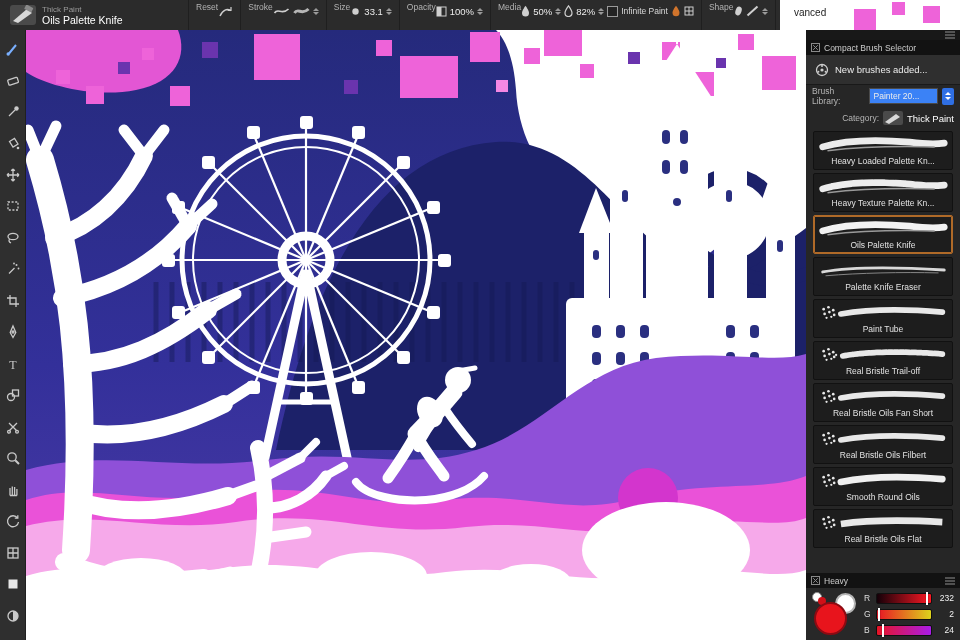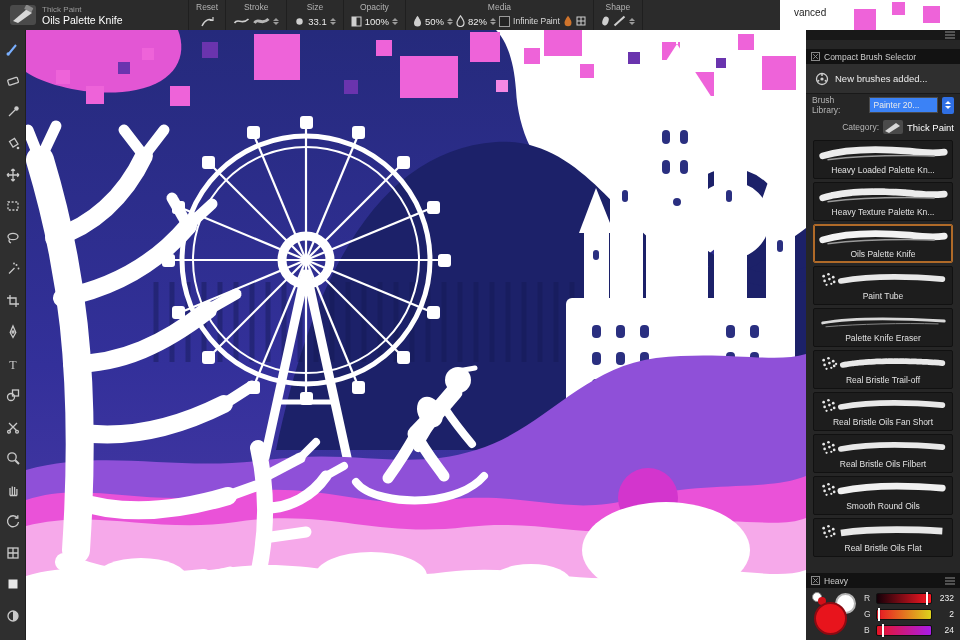--- a/index.html
+++ b/index.html
@@ -1,20 +1,20 @@
 <!DOCTYPE html>
 <html><head>
 <meta charset="utf-8">
 <style>
   html,body{margin:0;padding:0;width:960px;height:640px;overflow:hidden;
     font-family:"Liberation Sans",sans-serif;background:#1e1e1e;position:relative;}
   .abs{position:absolute;}
   
   #toolbar{left:0;top:0;width:780px;height:30px;background:#2b2b2b;display:flex;align-items:stretch;}
-  .tb-sec{display:flex;flex-direction:column;align-items:center;padding:2px 7px 0 7px;border-right:1px solid #1f1f1f;}
+  .tb-sec{display:flex;align-items:flex-start;padding:2px 7px 0 7px;border-right:1px solid #1f1f1f;}
   .tb-label{font-size:8.5px;color:#b2b2b2;line-height:10px;white-space:nowrap;}
   .tb-controls{display:flex;align-items:center;gap:3px;height:16px;margin-top:1px;}
   .val{font-size:9.5px;color:#ececec;white-space:nowrap;}
   .stepper{display:flex;flex-direction:column;gap:1px;cursor:pointer;}
   .stepper i{display:block;width:0;height:0;border-left:3px solid transparent;border-right:3px solid transparent;}
   .stepper .up{border-bottom:3px solid #9a9a9a;}
   .stepper .down{border-top:3px solid #9a9a9a;}
   #brushsel{flex-direction:row;align-items:center;gap:6px;padding:0 10px;width:168px;}
   #brushsel .txt{display:flex;flex-direction:column;line-height:10px;}
   .bs-cat{font-size:8px;color:#9a9a9a;}
@@ -27,21 +27,21 @@
   
   #toolbox{left:0;top:30px;width:26px;height:610px;background:#2f2f2f;display:flex;flex-direction:column;align-items:center;padding-top:3px;box-sizing:border-box;border-right:1px solid #202020;}
   .tool{width:24px;height:31.5px;display:flex;align-items:center;justify-content:center;cursor:pointer;}
   .tool svg{stroke:#c9c9c9;fill:none;stroke-width:1.3px;}
   .tool.hot svg{stroke:#7ab0ff;}
   
   #canvas{left:26px;top:30px;width:780px;height:610px;background:#2c2e8e;}
   
   #rpanel{left:806px;top:30px;width:154px;height:610px;background:#262626;display:flex;flex-direction:column;box-sizing:border-box;}
   .pstrip{height:10px;background:#181818;display:flex;justify-content:flex-end;align-items:center;padding:0 5px;}
-  .phead{height:15px;background:#121212;display:flex;align-items:center;gap:4px;padding:0 5px;font-size:8.5px;color:#cccccc;margin-top:9px;}
+  .phead{height:15px;background:#121212;display:flex;align-items:center;gap:4px;padding:0 5px;font-size:8.5px;color:#cccccc;}
   .phead .sp{flex:1;}
   .notify{height:25px;background:#2f2f2f;border-bottom:1px solid #191919;display:flex;align-items:center;gap:6px;padding:2px 9px;font-size:9.5px;color:#ececec;}
   .prow{height:22px;display:flex;align-items:center;justify-content:flex-end;gap:4px;padding:0 6px;font-size:8.5px;color:#b5b5b5;}
   .dd{width:60px;height:14px;background:#3b82f6;border:1px solid #4a4a4a;color:#ececec;font-size:8.5px;display:flex;align-items:center;padding:0 4px;cursor:pointer;}
   .ddstep{width:12px;height:17px;background:#2f6fe4;border-radius:2px;display:flex;flex-direction:column;align-items:center;justify-content:center;gap:2px;cursor:pointer;}
   .ddstep i{display:block;width:0;height:0;border-left:3px solid transparent;border-right:3px solid transparent;}
   .ddstep .up{border-bottom:3px solid #ffffff;}
   .ddstep .down{border-top:3px solid #ffffff;}
   .catval{color:#ffffff;font-size:9.5px;}
   .blist{flex:1;overflow:hidden;padding:2px 7px 0 7px;display:flex;flex-direction:column;gap:3px;}
@@ -603,40 +603,40 @@
     </div>
     <div class="bitem selected">
       <svg viewBox="0 0 140 22">
           <path d="M7 13 C30 6 62 5 98 8 C114 10 127 10 134 9" stroke="#f2f2f2" stroke-width="7" fill="none" stroke-linecap="round"></path>
           <path d="M12 17 C45 13 85 12 124 13" stroke="#9a9a9a" stroke-width="1.5" fill="none"></path>
         </svg>
       <span class="blabel">Oils Palette Knife</span>
     </div>
     <div class="bitem">
       <svg viewBox="0 0 140 22">
+          <path d="M7 12 C35 7 70 6 134 10" stroke="#d8d8d8" stroke-width="3" fill="none" stroke-linecap="round"></path>
+          <path d="M10 16 C45 13 90 12 128 13" stroke="#8a8a8a" stroke-width="1" fill="none"></path>
+        </svg>
+      <span class="blabel">Palette Knife Eraser</span>
+    </div>
+    <div class="bitem">
+      <svg viewBox="0 0 140 22">
           <g fill="#e8e8e8">
             <circle cx="8" cy="7" r="1.4"></circle>
             <circle cx="13" cy="5" r="1.4"></circle>
             <circle cx="18" cy="8" r="1.4"></circle>
             <circle cx="9" cy="12" r="1.4"></circle>
             <circle cx="14" cy="10" r="1.4"></circle>
             <circle cx="19" cy="13" r="1.4"></circle>
             <circle cx="11" cy="16" r="1.2"></circle>
             <circle cx="16" cy="15" r="1.2"></circle>
           </g>
           <path d="M26 12 C55 7 95 7 132 10" stroke="#e8e8e8" stroke-width="6" stroke-linecap="round" fill="none"></path>
         </svg>
       <span class="blabel">Paint Tube</span>
-    </div>
-    <div class="bitem">
-      <svg viewBox="0 0 140 22">
-          <path d="M7 12 C35 7 70 6 134 10" stroke="#d8d8d8" stroke-width="3" fill="none" stroke-linecap="round"></path>
-          <path d="M10 16 C45 13 90 12 128 13" stroke="#8a8a8a" stroke-width="1" fill="none"></path>
-        </svg>
-      <span class="blabel">Palette Knife Eraser</span>
     </div>
     <div class="bitem">
       <svg viewBox="0 0 140 22">
           <g fill="#e8e8e8">
             <circle cx="8" cy="7" r="1.4"></circle>
             <circle cx="13" cy="5" r="1.4"></circle>
             <circle cx="18" cy="8" r="1.4"></circle>
             <circle cx="9" cy="12" r="1.4"></circle>
             <circle cx="14" cy="10" r="1.4"></circle>
             <circle cx="19" cy="13" r="1.4"></circle>

